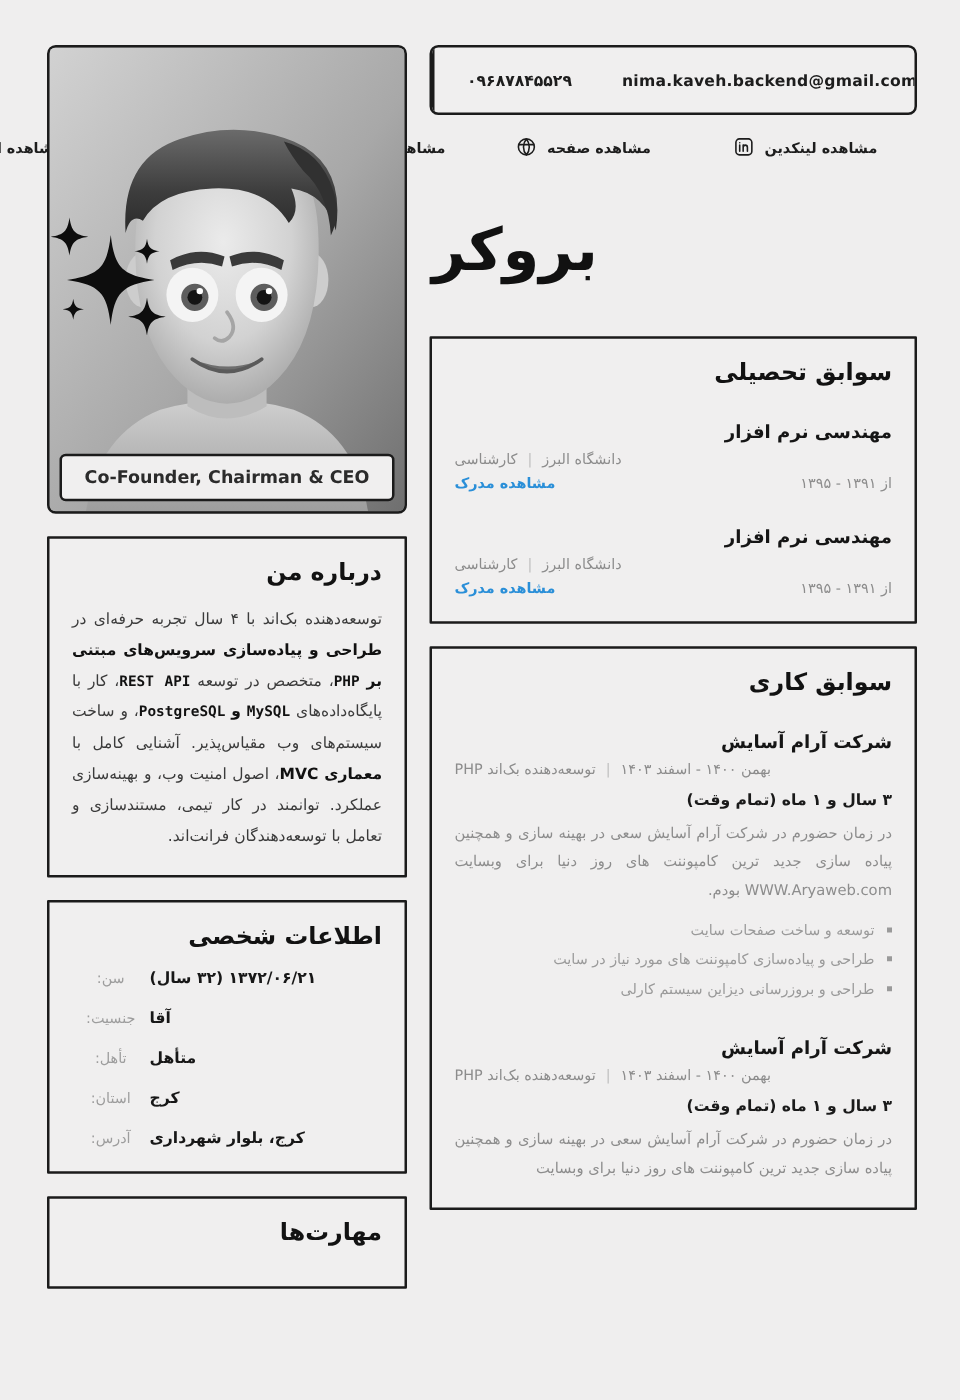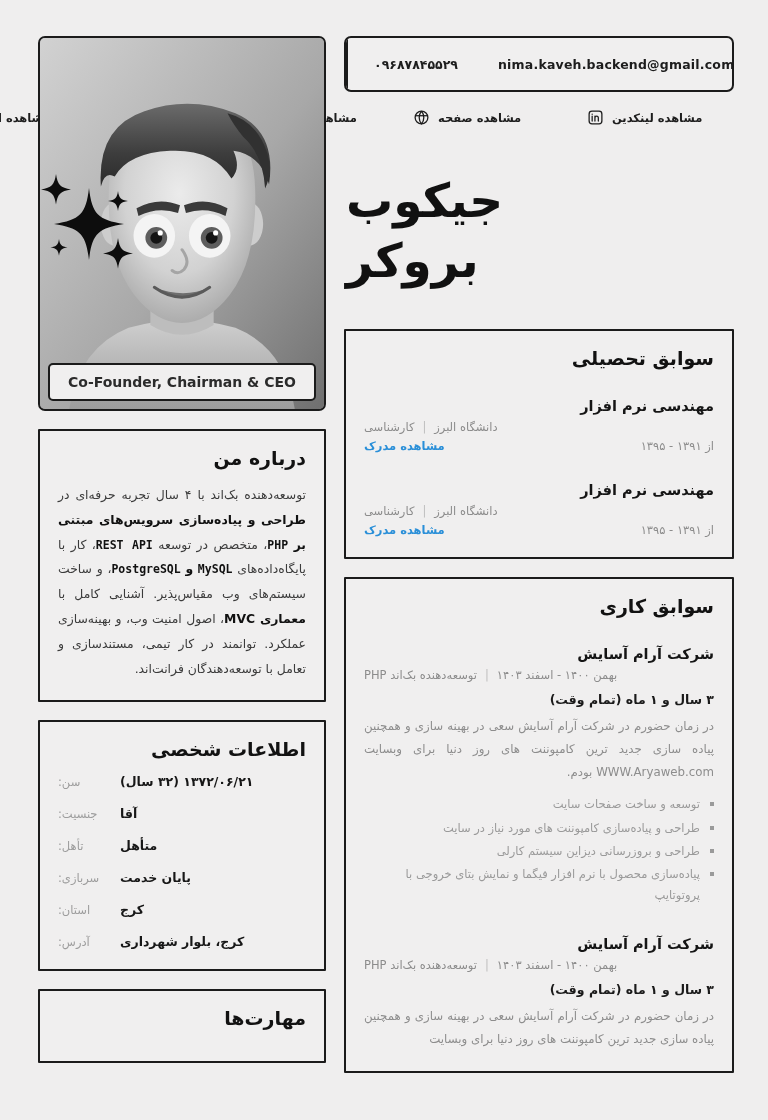--- a/index.html
+++ b/index.html
@@ -217,21 +217,21 @@
 
   
   .info-row {
     display: flex; flex-direction: row-reverse;
     align-items: baseline;
     margin-bottom: 17px;
   }
   .info-row:last-child { margin-bottom: 2px; }
   .info-label {
     width: 62px; flex: 0 0 62px;
-    font-size: 11.5px; color: #9d9d9d; text-align: left;
+    font-size: 11.5px; color: #9d9d9d; text-align: center;
   }
   .info-value {
     flex: 1 1 auto;
     font-size: 12.5px; font-weight: 800; color: #171717; text-align: left;
   }
 </style>
 </head>
 <body>
 
 <div class="page">
@@ -325,24 +325,20 @@
           </div>
           <div class="info-row">
             <div class="info-label">جنسیت:</div>
             <div class="info-value">آقا</div>
           </div>
           <div class="info-row">
             <div class="info-label">تأهل:</div>
             <div class="info-value">متأهل</div>
           </div>
           <div class="info-row">
-            <div class="info-label">سربازی:</div>
-            <div class="info-value">پایان خدمت</div>
-          </div>
-          <div class="info-row">
             <div class="info-label">استان:</div>
             <div class="info-value">کرج</div>
           </div>
           <div class="info-row">
             <div class="info-label">آدرس:</div>
             <div class="info-value">کرج، بلوار شهرداری</div>
           </div>
         </div>
       </div>
 
@@ -429,21 +425,20 @@
                 <circle cx="12" cy="12" r="4"></circle>
                 <circle cx="17.2" cy="6.9" r="0.9" fill="#1d1d1d" stroke="none"></circle>
               </svg>
             </span>
             <span class="s-label">مشاهده اینستاگرام</span>
           </div>
         </div>
       </div>
 
       <div class="name-block">
-        <div class="name-line">جیکوب</div>
         <div class="name-line">بروکر</div>
       </div>
 
       <div class="card" style="margin-top:38px;">
         <div class="card-inner">
           <div class="sec-title">سوابق تحصیلی</div>
 
           <div class="entry">
             <div class="entry-title">مهندسی نرم افزار</div>
             <div class="entry-meta">
@@ -478,21 +473,20 @@
               <span>توسعه‌دهنده بک‌اند PHP</span>
               <span class="sep">|</span>
               <span>بهمن ۱۴۰۰ - اسفند ۱۴۰۳</span>
             </div>
             <div class="entry-duration">۳ سال و ۱ ماه (تمام وقت)</div>
             <div class="entry-desc">در زمان حضورم در شرکت آرام آسایش سعی در بهینه سازی و همچنین پیاده سازی جدید ترین کامپوننت های روز دنیا برای وبسایت WWW.Aryaweb.com بودم.</div>
             <ul class="bullets">
               <li>توسعه و ساخت صفحات سایت</li>
               <li>طراحی و پیاده‌سازی کامپوننت های مورد نیاز در سایت</li>
               <li>طراحی و بروزرسانی دیزاین سیستم کارلی</li>
-              <li>پیاده‌سازی محصول با نرم افزار فیگما و نمایش بتای خروجی با پروتوتایپ</li>
             </ul>
           </div>
 
           <div class="entry" style="margin-top:22px;">
             <div class="entry-title">شرکت آرام آسایش</div>
             <div class="entry-meta">
               <span>توسعه‌دهنده بک‌اند PHP</span>
               <span class="sep">|</span>
               <span>بهمن ۱۴۰۰ - اسفند ۱۴۰۳</span>
             </div>

